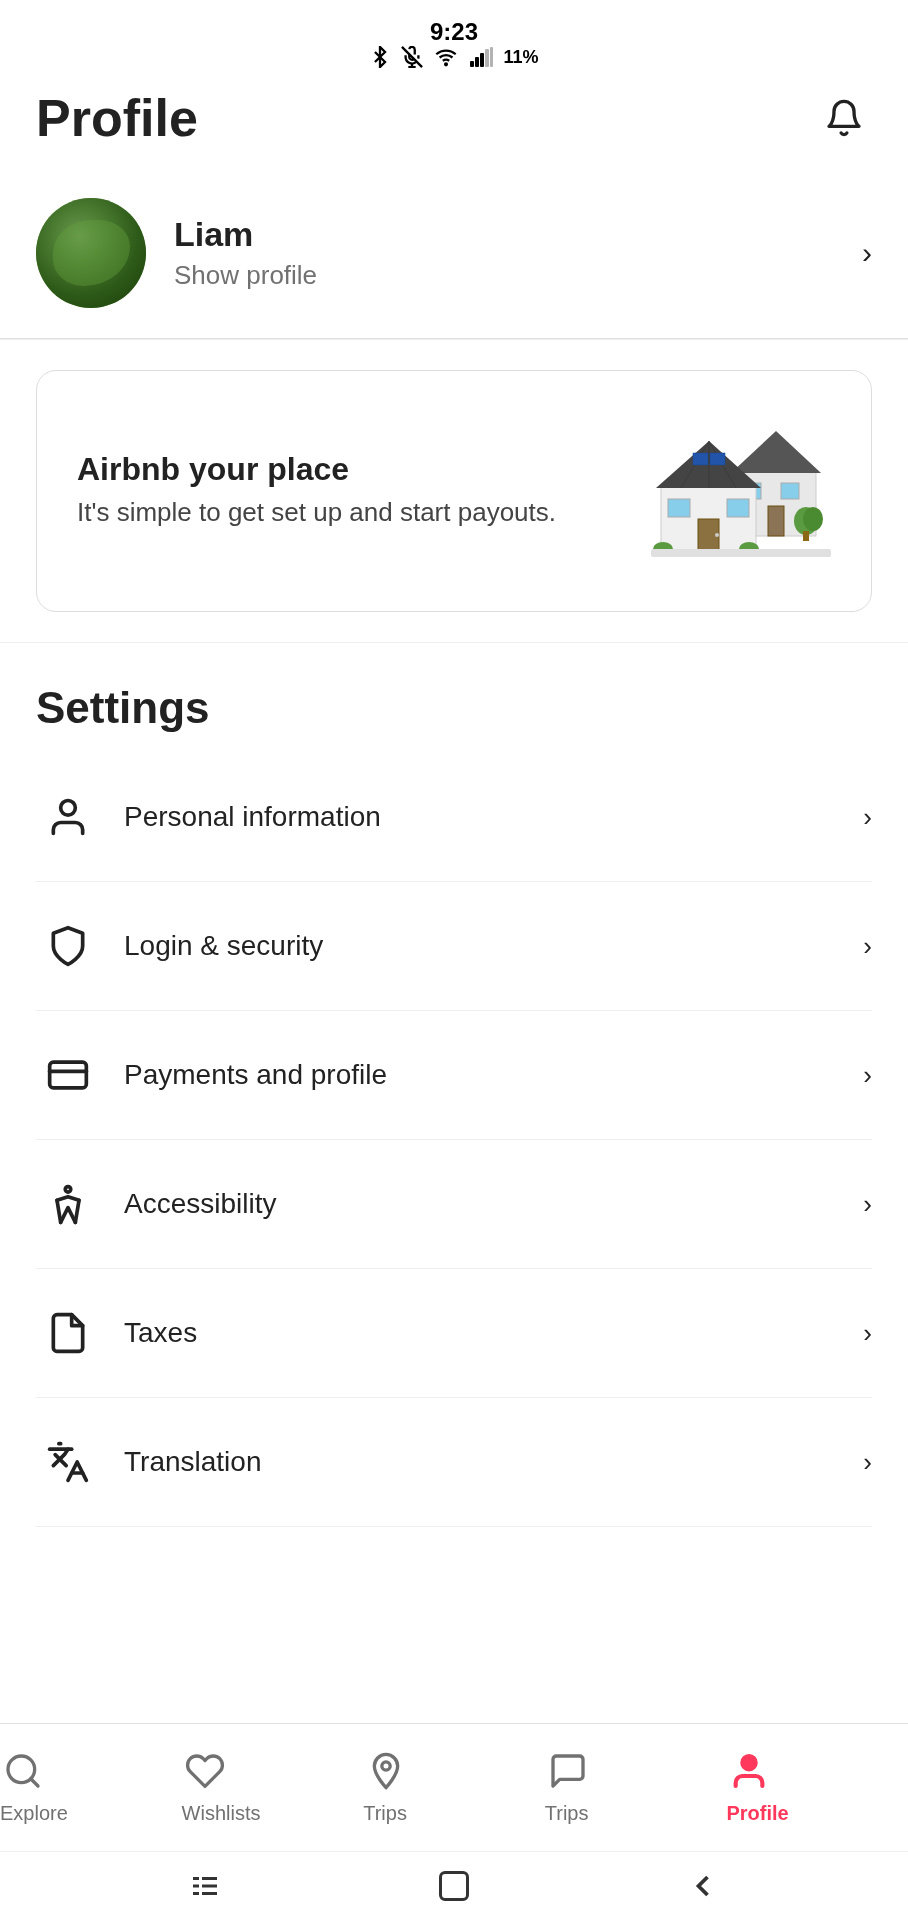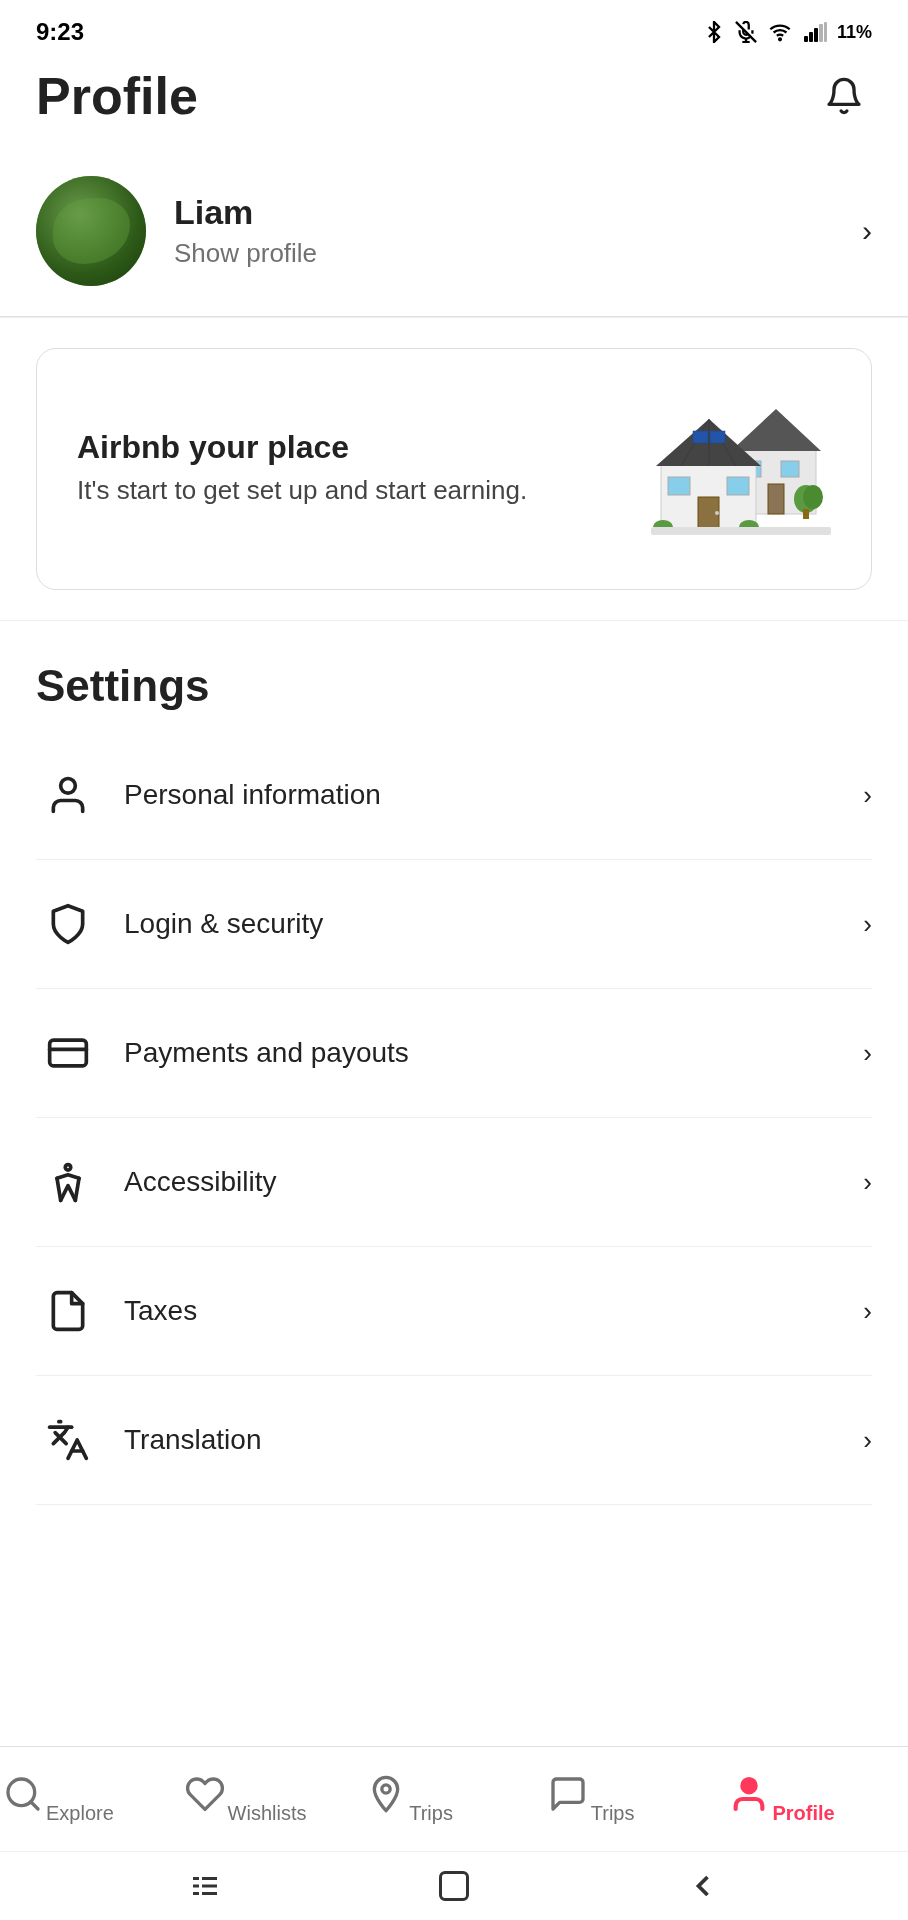--- a/index.html
+++ b/index.html
@@ -16,20 +16,21 @@
 
     
     .status-bar {
       display: flex;
       justify-content: space-between;
       align-items: center;
       padding: 18px 36px 10px 36px;
       font-size: 22px;
       font-weight: 600;
       color: #000;
+      flex-direction: column;
     }
     .status-left { font-size: 24px; font-weight: 700; }
     .status-icons { display: flex; align-items: center; gap: 10px; font-size: 20px; justify-content: center; }
     .status-icons .battery { font-size: 18px; }
 
     
     .header {
       display: flex;
       justify-content: space-between;
       align-items: center;
@@ -183,22 +184,22 @@
       color: #222222;
       padding-left: 24px;
     }
     .settings-chevron {
       font-size: 26px;
       color: #222222;
     }
     .nav-item {
       flex: 1;
       display: flex;
-      flex-direction: row;
-      align-items: flex-end;
+      flex-direction: column;
+      align-items: flex-start;
       padding: 10px 0 16px 0;
       cursor: pointer;
     }
     .nav-icon {
       width: 46px;
       height: 46px;
       display: flex;
       align-items: center;
       justify-content: center;
       margin-bottom: 8px;
@@ -308,21 +309,21 @@
       <div class="profile-sub">Show profile</div>
     </div>
     <span class="chevron-right">›</span>
   </div>
 
   <div class="section-divider"></div>
 
   <div class="host-card">
     <div class="host-card-text">
       <div class="host-card-title">Airbnb your place</div>
-      <div class="host-card-sub">It's start to get set up and start earning.</div>
+      <div class="host-card-sub">It's simple to get set up and start payouts.</div>
     </div>
     <div class="host-card-image">
       
       <svg width="180" height="160" viewBox="0 0 180 160" fill="none" xmlns="http://www.w3.org/2000/svg">
 
         <rect x="85" y="60" width="80" height="65" fill="#e8e8e8" stroke="#ccc" stroke-width="1"></rect>
 
         <polygon points="80,62 170,62 125,20" fill="#555555"></polygon>
 
         <rect x="92" y="72" width="18" height="16" fill="#87ceeb" stroke="#aaa" stroke-width="1"></rect>
@@ -387,21 +388,21 @@
         <span class="settings-chevron">›</span>
       </div>
 
       <div class="settings-item">
         <div class="settings-icon">
           <svg viewBox="0 0 24 24" fill="none" stroke="#222" stroke-width="2" stroke-linecap="round" stroke-linejoin="round">
             <rect x="2" y="5" width="20" height="14" rx="2"></rect>
             <line x1="2" y1="10" x2="22" y2="10"></line>
           </svg>
         </div>
-        <span class="settings-label">Payments and payouts</span>
+        <span class="settings-label">Payments and profile</span>
         <span class="settings-chevron">›</span>
       </div>
 
       <div class="settings-item">
         <div class="settings-icon">
           <svg viewBox="0 0 24 24" fill="none" stroke="#222" stroke-width="2" stroke-linecap="round" stroke-linejoin="round">
             <circle cx="12" cy="4" r="1.5"></circle>
             <path d="M6 10l6-2 6 2"></path>
             <path d="M8 22l4-8 4 8"></path>
             <path d="M6 10l2 12M18 10l-2 12"></path>

